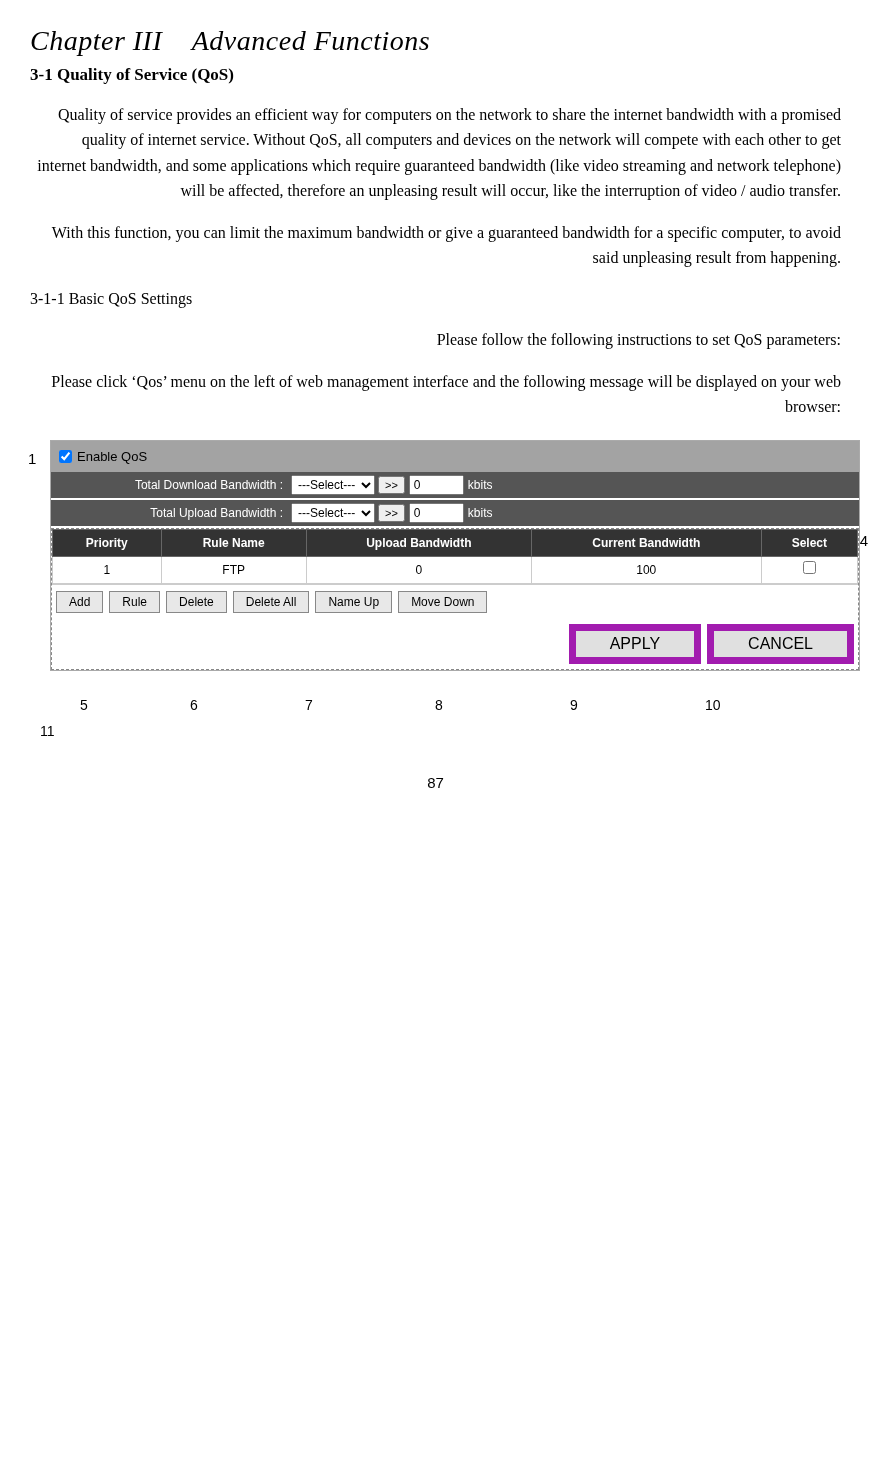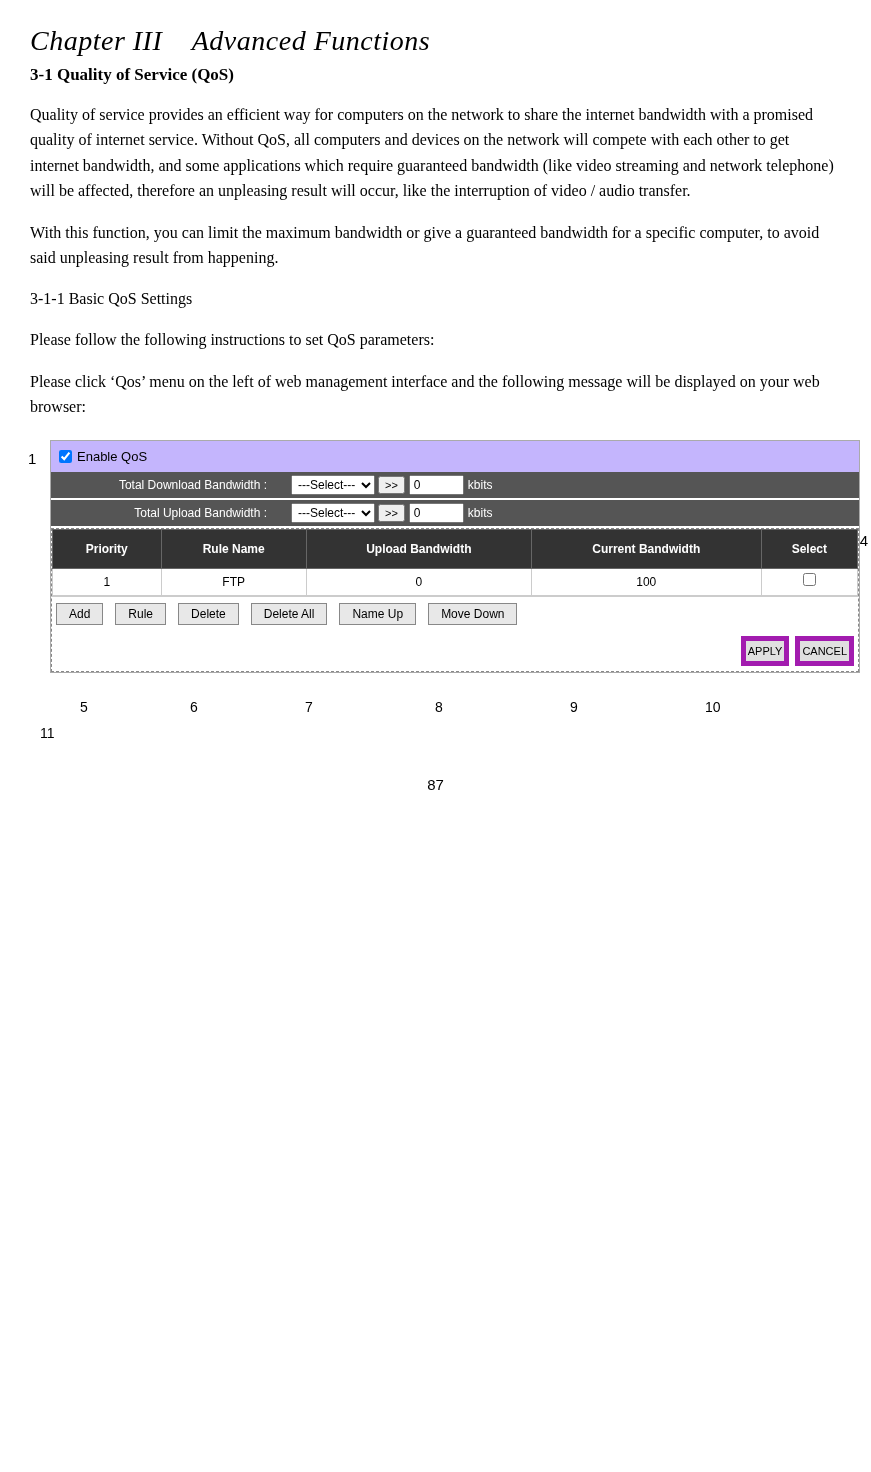--- a/index.html
+++ b/index.html
@@ -21,54 +21,55 @@
     }
     .section-heading {
       font-weight: bold;
       font-size: 17px;
       margin-bottom: 14px;
     }
     .body-text {
       font-size: 16px;
       margin-bottom: 16px;
       line-height: 1.6;
+      text-align: right;
     }
     .subsection-heading {
       font-size: 16px;
       font-weight: normal;
       margin-bottom: 16px;
       margin-top: 10px;
     }
     .qos-widget {
       border: 1px solid #aaa;
       width: 810px;
       margin: 20px 0 20px 10px;
       font-size: 13px;
       font-family: Arial, sans-serif;
     }
     .qos-top {
       padding: 6px 8px;
-      background: #c4b5fd;
+      background: #a3a3a3;
       display: flex;
       align-items: center;
     }
     .qos-top input[type=checkbox] {
       margin-right: 5px;
     }
     .qos-row {
       display: flex;
       align-items: center;
       background: #555;
       color: #fff;
       padding: 3px 0;
       margin-bottom: 2px;
     }
     .qos-row-label {
       text-align: right;
-      padding-right: 24px;
+      padding-right: 8px;
       font-size: 12px;
       width: 240px;
       min-width: 240px;
     }
     .qos-row select {
       font-size: 12px;
       padding: 1px 2px;
       margin-right: 3px;
     }
     .qos-row button {
@@ -102,56 +103,56 @@
     table.qos-table {
       width: 100%;
       border-collapse: collapse;
       font-size: 12px;
       font-family: Arial, sans-serif;
     }
     table.qos-table th {
       background: #333;
       color: #fff;
       border: 1px solid #666;
-      padding: 10px 8px;
+      padding: 4px 8px;
       text-align: center;
       font-weight: bold;
     }
     table.qos-table td {
       border: 1px solid #ccc;
       padding: 4px 8px;
       text-align: center;
       background: #fff;
     }
     .qos-buttons-row {
       display: flex;
       padding: 6px 4px;
       background: #fff;
-      gap: 12px;
+      gap: 6px;
       border-top: 1px solid #ccc;
     }
     .qos-buttons-row button {
       font-size: 12px;
       padding: 3px 12px;
       cursor: pointer;
       border: 1px solid #888;
       background: #e8e8e8;
     }
     .qos-apply-row {
       display: flex;
       justify-content: flex-end;
       padding: 5px 4px;
       background: #fff;
       gap: 6px;
     }
     .qos-apply-row button {
-      font-size: 11px;
-      padding: 4px 2px;
+      font-size: 16px;
+      padding: 4px 34px;
       cursor: pointer;
-      border: 5px solid #a21caf;
+      border: 7px solid #a21caf;
       background: #e0e0e0;
     }
     .widget-wrapper {
       position: relative;
     }
     .num-label {
       font-size: 15px;
       font-family: Arial, sans-serif;
       color: #000;
       position: absolute;

